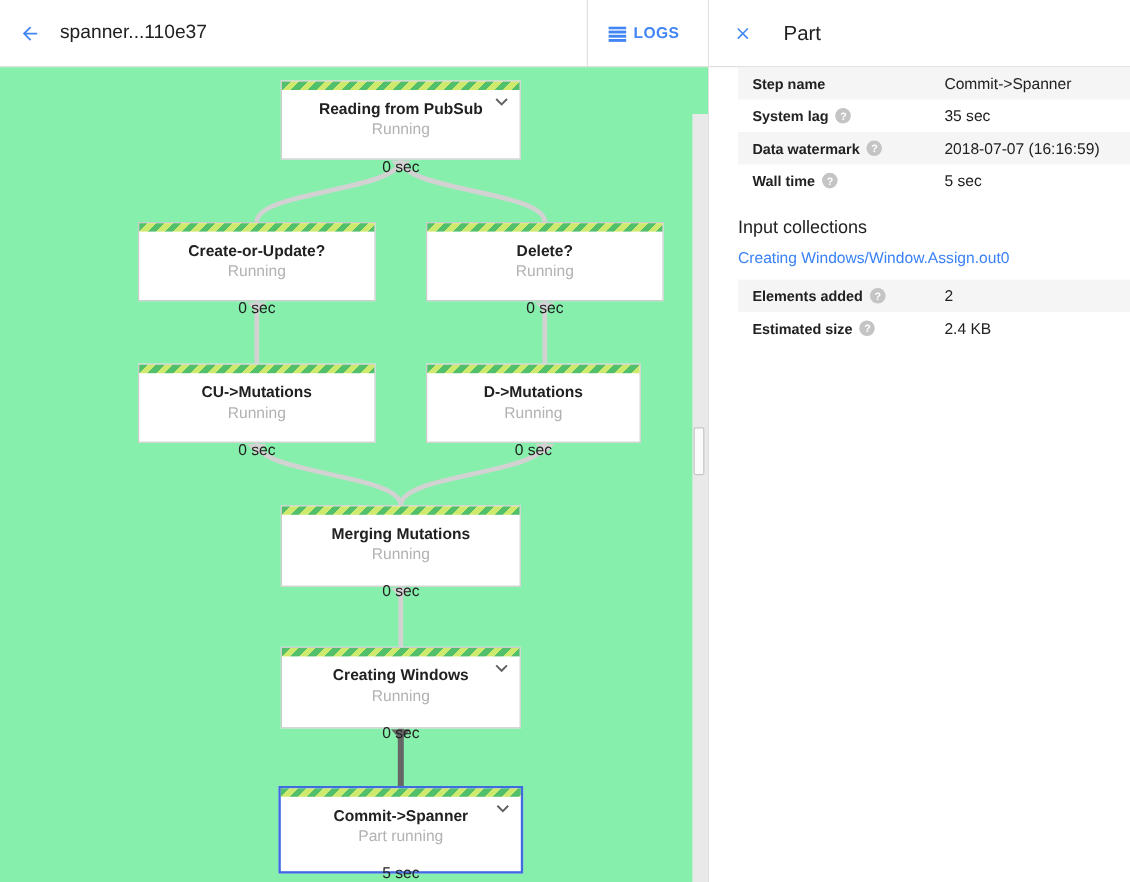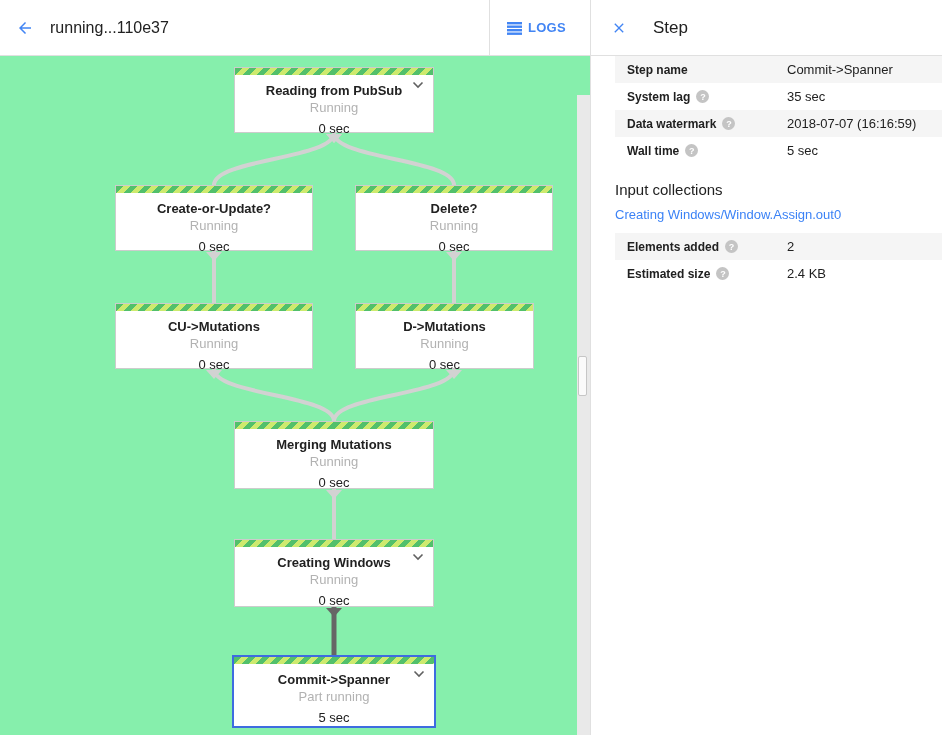--- a/index.html
+++ b/index.html
@@ -20,21 +20,21 @@
     font-size:13px; font-weight:700; letter-spacing:.3px; font-family:inherit; }
 
   .graph-pane { position:relative; flex:1; background:#86efac; }
   .edges-svg { position:absolute; left:0; top:0; }
 
   .node { position:absolute; background:#fff; border:1px solid #cccccc; text-align:center; cursor:pointer; }
   .node.selected { border:2px solid var(--selected,#3e6ce0); }
   .node .stripe { height:7px; width:100%; }
   .node .title { font-size:13px; font-weight:700; color:#212121; margin-top:8px; line-height:16px; }
   .node .status { font-size:13px; color:#b2b2b2; margin-top:1px; line-height:16px; }
-  .node .time { font-size:13px; color:#212121; margin-top:5px; line-height:16px; }
+  .node .time { font-size:13px; color:#212121; margin-top:15px; line-height:16px; }
   .node .chevron { position:absolute; top:13px; right:9px; }
 
   .gutter { position:absolute; right:0; top:39px; bottom:0; width:13px; background:#e9e9e9; }
   .gutter-thumb { position:absolute; left:1px; top:261px; width:9px; height:40px;
     background:#fafafa; border:1px solid #c6c6c6; border-radius:2px; cursor:col-resize; }
 
   
   .right-pane { flex:1; display:flex; flex-direction:column; background:#fff; }
   .close-btn { margin-left:20px; }
   .panel-title { font-size:17px; margin-left:26px; color:#212121; }
@@ -56,21 +56,21 @@
 
 <div class="app">
 
   <div class="left-pane">
     <div class="pane-header">
       <button class="icon-btn back-btn">
         <svg width="18" height="18" viewBox="0 0 24 24">
           <path d="M20 11H7.8l5.6-5.6L12 4l-8 8 8 8 1.4-1.4L7.8 13H20v-2z" fill="#4285f4"></path>
         </svg>
       </button>
-      <div class="job-title">running...110e37</div>
+      <div class="job-title">spanner...110e37</div>
       <div class="header-divider"></div>
       <button class="logs-btn">
         <svg width="15" height="13" viewBox="0 0 15 13">
           <rect x="0" y="0" width="15" height="2.4" fill="#4285f4"></rect>
           <rect x="0" y="3.5" width="15" height="2.4" fill="#4285f4"></rect>
           <rect x="0" y="7" width="15" height="2.4" fill="#4285f4"></rect>
           <rect x="0" y="10.5" width="15" height="2.4" fill="#4285f4"></rect>
         </svg>
         <span>LOGS</span>
       </button>
@@ -159,21 +159,21 @@
     </div>
   </div>
 
   <div class="right-pane">
     <div class="pane-header">
       <button class="icon-btn close-btn">
         <svg width="16" height="16" viewBox="0 0 24 24">
           <path d="M19 6.4L17.6 5 12 10.6 6.4 5 5 6.4 10.6 12 5 17.6 6.4 19 12 13.4 17.6 19 19 17.6 13.4 12z" fill="#4285f4"></path>
         </svg>
       </button>
-      <div class="panel-title">Step</div>
+      <div class="panel-title">Part</div>
     </div>
 
     <div class="panel-body">
       <div class="kv-table" id="step-summary-rows">
           <div class="kv-row">
             <span class="kv-label">Step name</span>
             <span class="kv-value">Commit-&gt;Spanner</span>
           </div>
           <div class="kv-row">
             <span class="kv-label">System lag<span class="help-icon">?</span></span>

